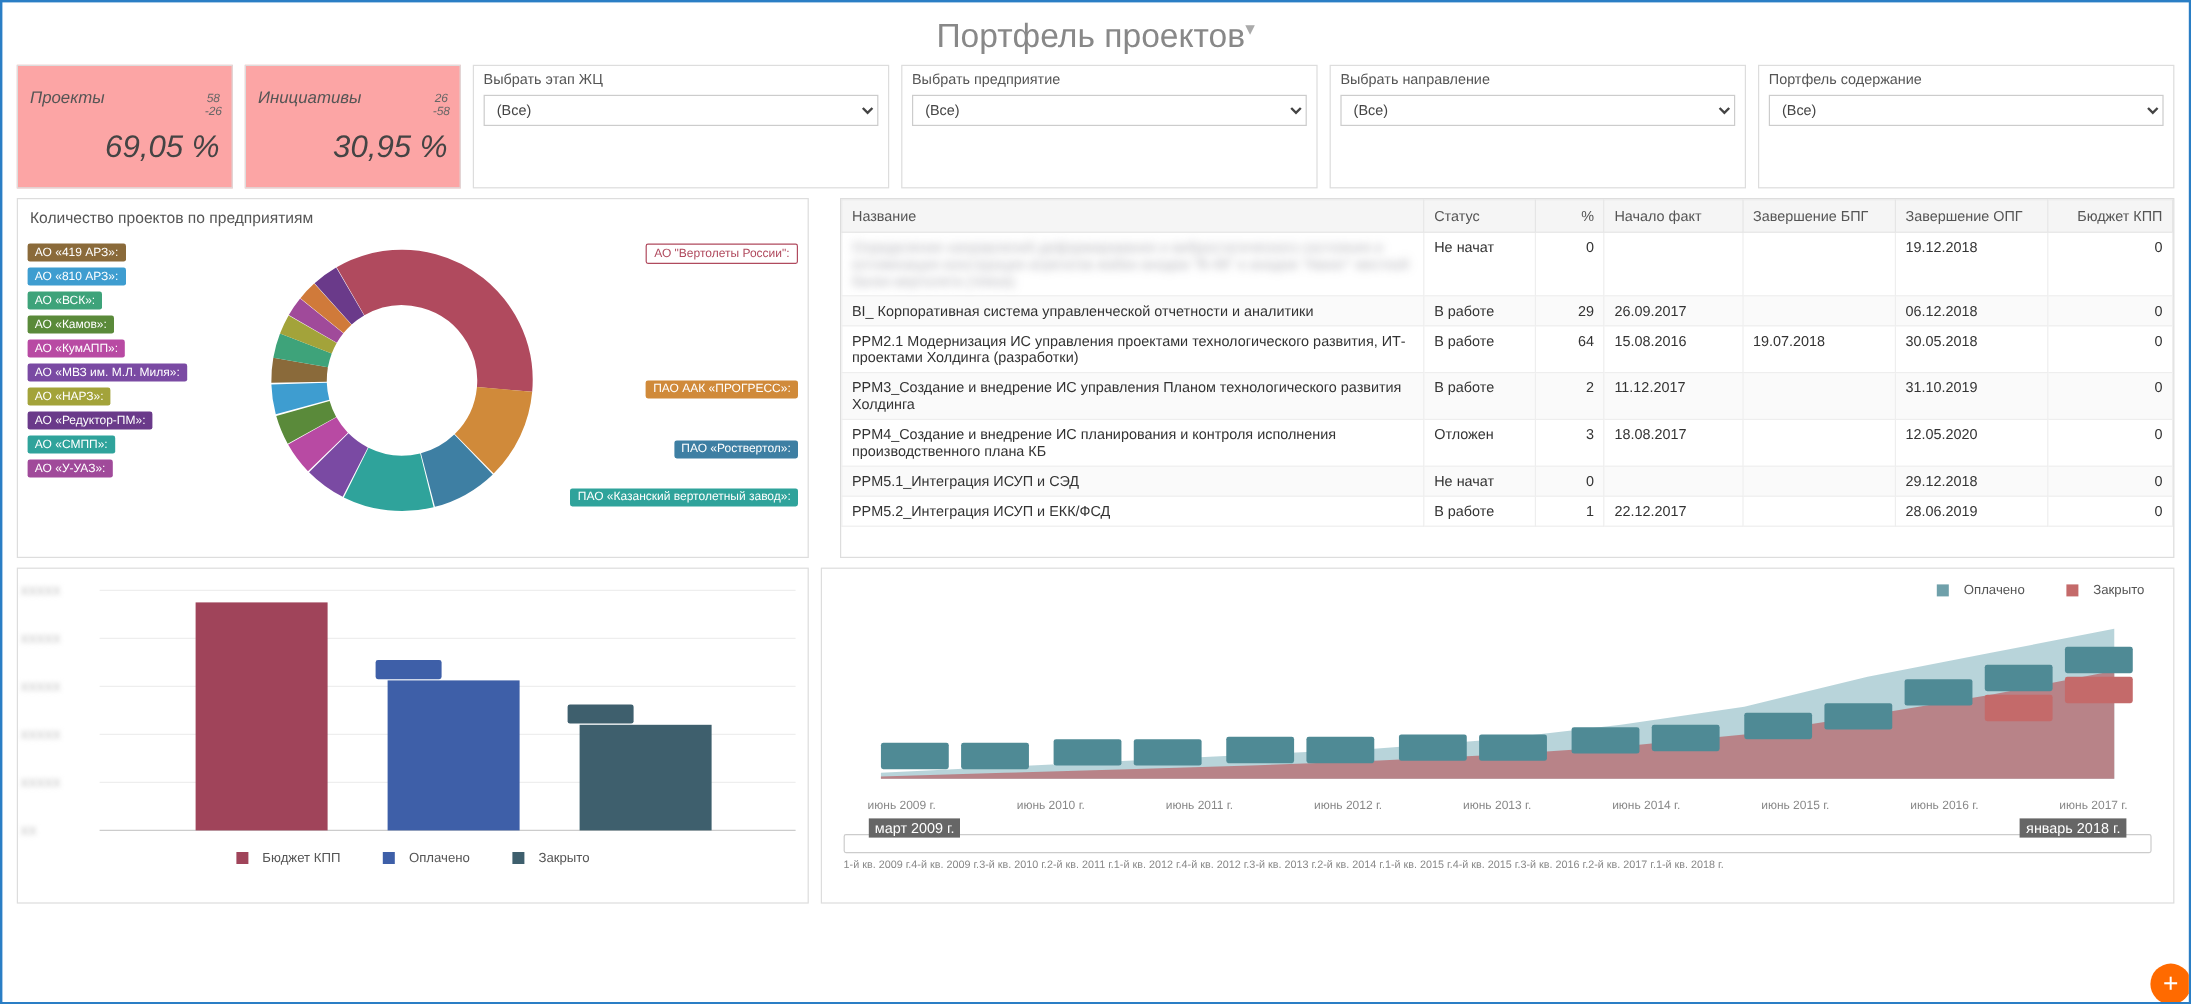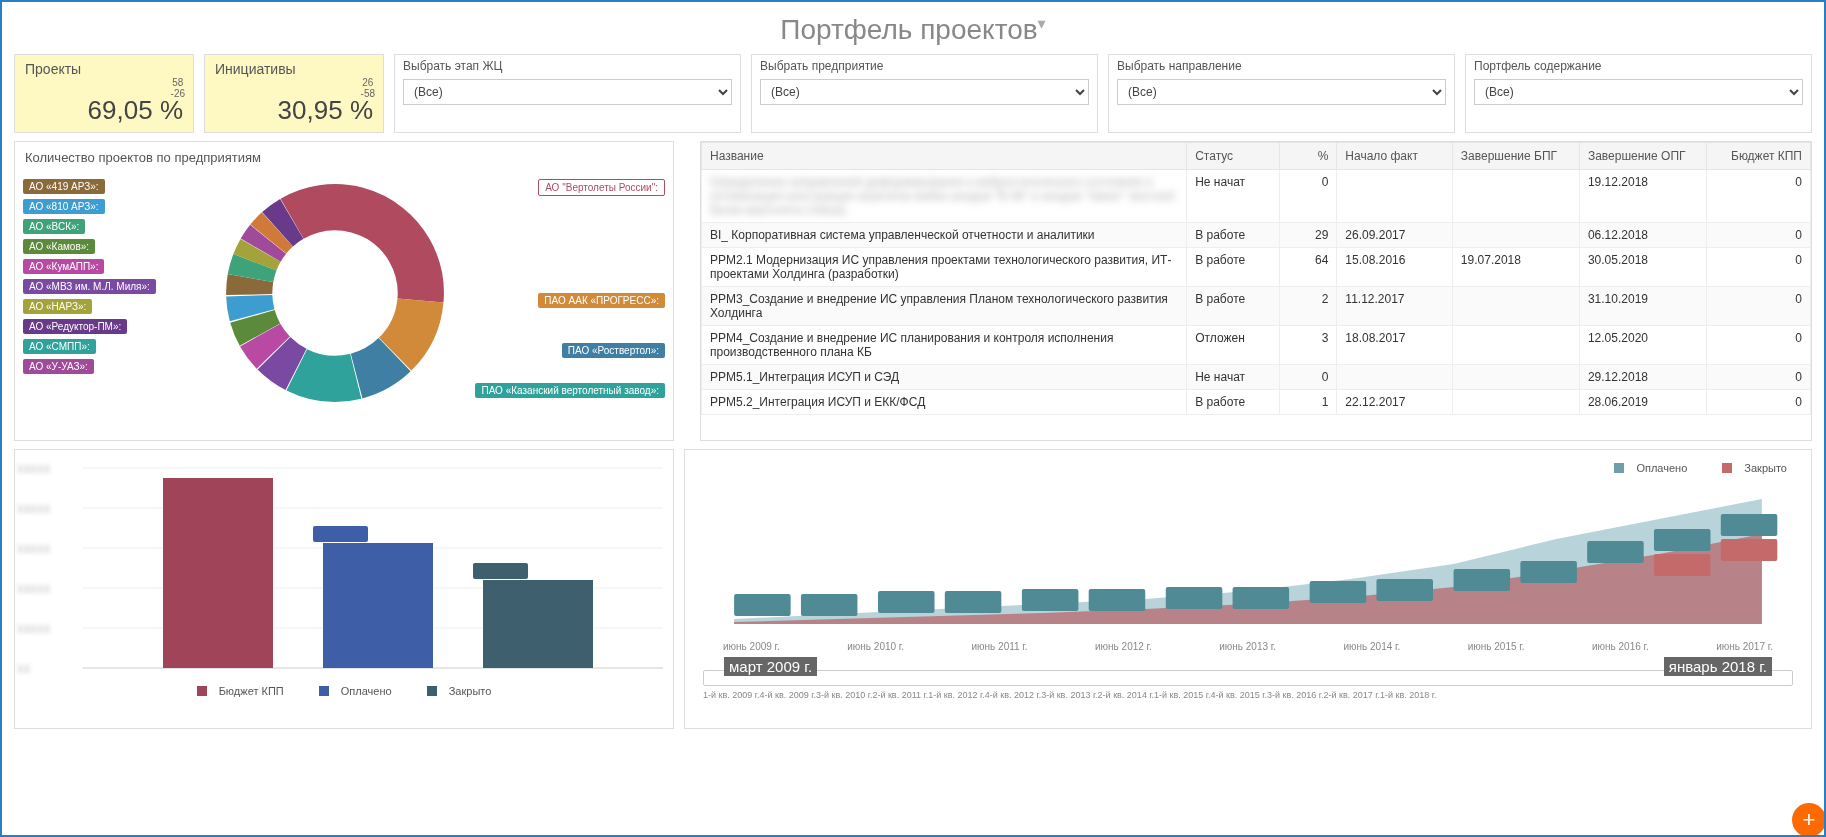--- a/index.html
+++ b/index.html
@@ -1,20 +1,20 @@
 <!DOCTYPE html>
 <html><head>
 <meta charset="utf-8">
 <style>
 * { box-sizing: border-box; margin: 0; padding: 0; }
 body { font-family: "Segoe UI", Arial, sans-serif; font-size: 12px; color: #333; background: #fff; border: 2px solid #2a7ec5; width: 1826px; height: 837px; overflow: hidden; position: relative; padding: 8px 12px; }
 .title { text-align: center; font-size: 28px; color: #888; font-weight: 300; margin: 4px 0 8px; }
 .title .funnel { font-size: 16px; vertical-align: super; color: #aaa; }
 .top-row { display: flex; gap: 10px; margin-bottom: 8px; }
-.kpi-card { border: 1px solid #ddd; padding: 6px 10px; background: #fef9c3; position: relative; }
+.kpi-card { border: 1px solid #ddd; padding: 18px 10px; background: #fca5a5; position: relative; font-style: italic; }
 .kpi-card .label { font-size: 14px; color: #555; }
 .kpi-card .small { position: absolute; right: 8px; top: 22px; font-size: 10px; text-align: center; color: #666; line-height: 1.1; }
 .kpi-card .value { font-size: 26px; color: #444; text-align: right; margin-top: 18px; }
 .filter { border: 1px solid #ddd; flex: 1; padding: 4px 8px; }
 .filter .flabel { font-size: 12px; color: #555; margin-bottom: 6px; }
 .filter select { width: 100%; height: 26px; border: 1px solid #ccc; background: #fff; padding: 0 6px; color: #444; font-family: inherit; font-size: 12px; }
 .mid-row { display: flex; gap: 26px; height: 300px; margin-bottom: 8px; }
 .panel { border: 1px solid #ddd; background: #fff; overflow: hidden; }
 .donut-panel { width: 660px; position: relative; }
 .donut-panel .ptitle { font-size: 13px; color: #555; padding: 8px 10px; }
@@ -29,21 +29,21 @@
 .tbl tr:nth-child(even) td { background: #fafafa; }
 .tbl .blur { color: transparent; text-shadow: 0 0 6px rgba(120,120,130,0.6); filter: blur(2px); }
 .bot-row { display: flex; gap: 10px; height: 280px; }
 .bar-panel { width: 660px; padding: 8px; position: relative; }
 .area-panel { flex: 1; padding: 8px; position: relative; }
 .legend { text-align: center; font-size: 11px; color: #555; margin-top: 4px; }
 .legend span { display: inline-flex; align-items: center; margin: 0 8px; }
 .legend .sw { width: 10px; height: 10px; display: inline-block; margin-right: 4px; }
 .axis-label { font-size: 10px; color: #888; }
 .fab { position: absolute; right: -2px; bottom: -2px; width: 34px; height: 34px; background: #ff6a00; color: #fff; border-radius: 50%; display: flex; align-items: center; justify-content: center; font-size: 22px; cursor: pointer; }
-.timeline-marker { position: absolute; font-size: 15px; background: #666; color: #fff; padding: 1px 5px; }
+.timeline-marker { position: absolute; font-size: 12px; background: #666; color: #fff; padding: 1px 5px; }
 .ytick { position: absolute; left: 2px; font-size: 10px; color: #bbb; filter: blur(2px); }
 </style>
 </head>
 <body>
 
 <div class="title">
   <span>Портфель проектов</span><span class="funnel">▾</span>
 </div>
 
 <div class="top-row">

